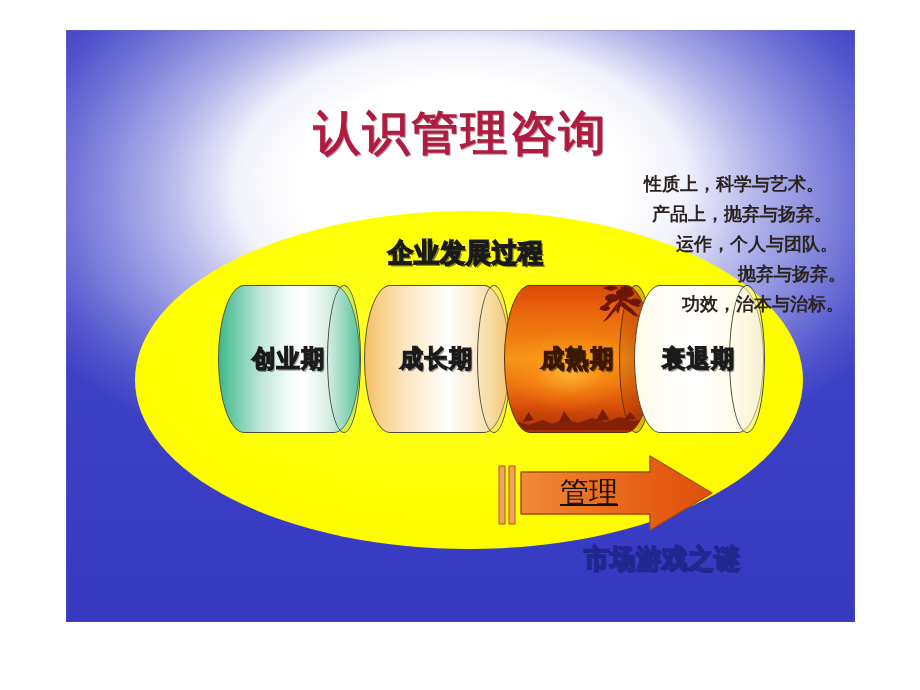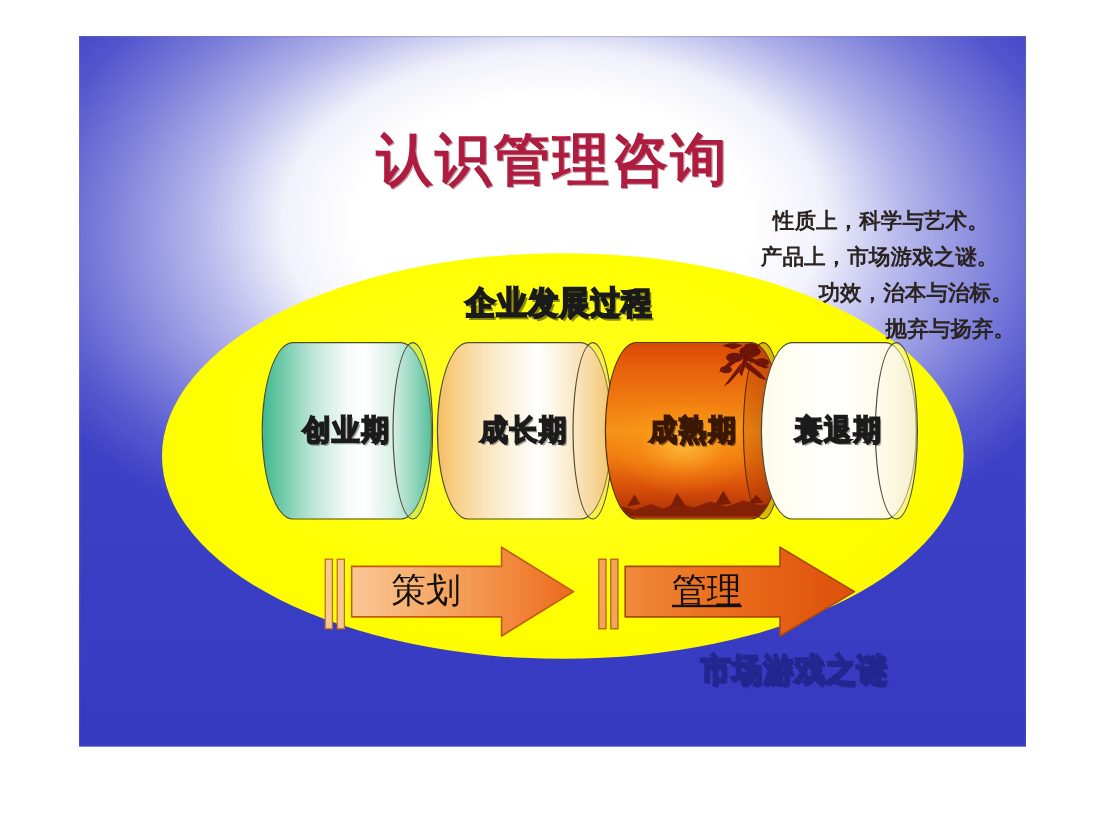--- a/index.html
+++ b/index.html
@@ -278,23 +278,24 @@
 <body>
 
 <div id="page">
 
   <div id="slide">
 
     <div id="title">认识管理咨询</div>
 
     <div id="side-lines">
       <span class="sline i0">性质上，科学与艺术。</span>
-      <span class="sline i1">产品上，市场游戏之谜。</span>
+      <span class="sline i1">产品上，抛弃与扬弃。</span>
+      <span class="sline i2">运作，个人与团队。</span>
+      <span class="sline i4">抛弃与扬弃。</span>
       <span class="sline i3">功效，治本与治标。</span>
-      <span class="sline i4">抛弃与扬弃。</span>
     </div>
 
     <div id="ellipse"></div>
 
     <div id="process-heading">企业发展过程</div>
 
     <div class="cyl" id="cyl-1">
       <div class="body"></div>
       <div class="cap"></div>
       <div class="label light">创业期</div>
@@ -336,38 +337,20 @@
       <div class="cap"></div>
       <div class="label gold">成熟期</div>
     </div>
 
     <div class="cyl" id="cyl-4">
       <div class="body"></div>
       <div class="cap"></div>
       <div class="label light">衰退期</div>
     </div>
 
-    <div class="arrow-group" id="arrow-1">
-      <svg width="20" height="78" style="position:absolute;left:0;top:6px;">
-        <rect x="1" y="6" width="6" height="58" fill="#f6c98e" stroke="#c06a18" stroke-width="1"></rect>
-        <rect x="11" y="6" width="6" height="58" fill="#f6c98e" stroke="#c06a18" stroke-width="1"></rect>
-      </svg>
-      <svg class="arrow-svg" width="188" height="78" viewBox="0 0 188 78">
-        <defs>
-          <linearGradient id="ag1" x1="0" y1="0" x2="1" y2="0">
-            <stop offset="0%" stop-color="#f9c694"></stop>
-            <stop offset="35%" stop-color="#f6ab6a"></stop>
-            <stop offset="70%" stop-color="#f28a3e"></stop>
-            <stop offset="100%" stop-color="#ea6a1e"></stop>
-          </linearGradient>
-        </defs>
-        <path d="M1 18 L126 18 L126 2 L186 39 L126 76 L126 60 L1 60 Z" fill="url(#ag1)" stroke="#c25a12" stroke-width="1.4" stroke-linejoin="round"></path>
-      </svg>
-      <div class="alabel">策划</div>
-    </div>
 
     <div class="arrow-group" id="arrow-2">
       <svg width="20" height="78" style="position:absolute;left:0;top:6px;">
         <rect x="1" y="6" width="6" height="58" fill="#f0a55c" stroke="#b5570f" stroke-width="1"></rect>
         <rect x="11" y="6" width="6" height="58" fill="#f0a55c" stroke="#b5570f" stroke-width="1"></rect>
       </svg>
       <svg class="arrow-svg" width="194" height="78" viewBox="0 0 194 78">
         <defs>
           <linearGradient id="ag2" x1="0" y1="0" x2="1" y2="0">
             <stop offset="0%" stop-color="#f08a3a"></stop>

